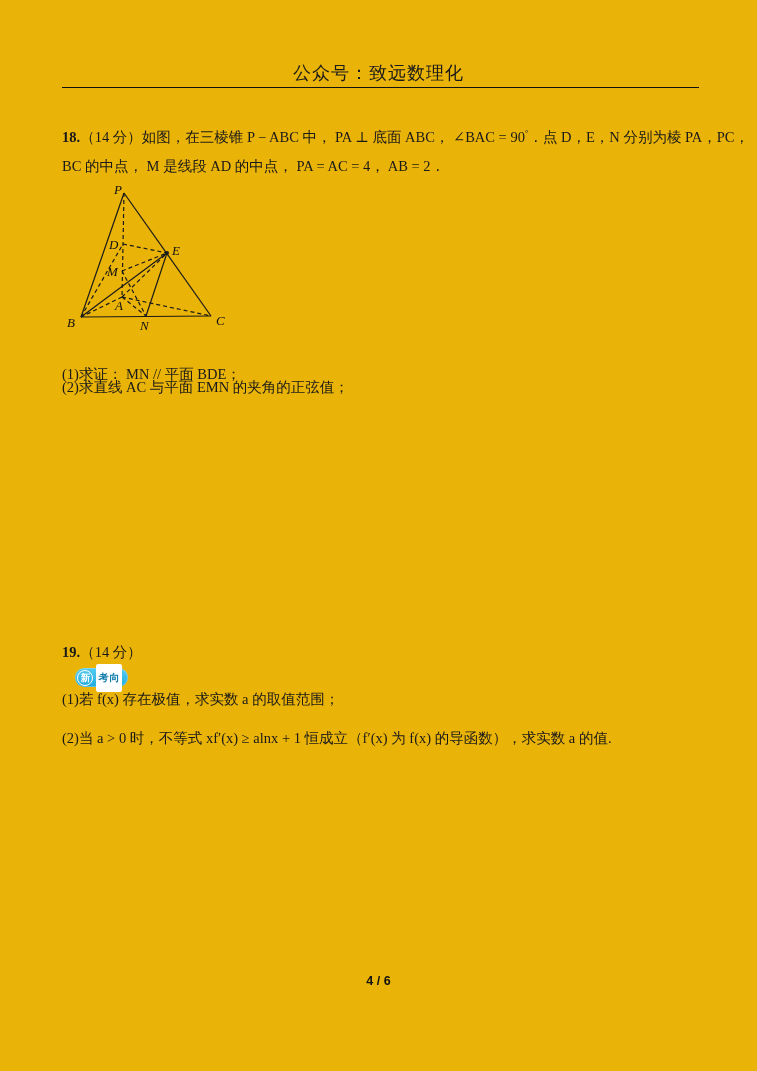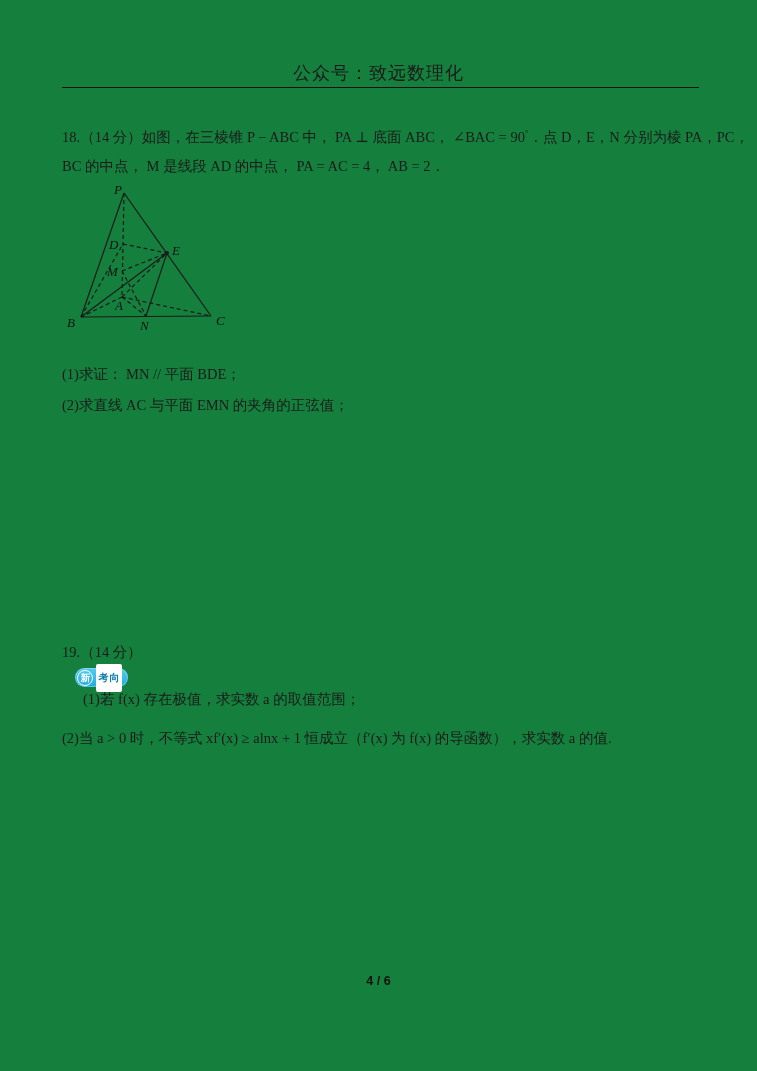--- a/index.html
+++ b/index.html
@@ -1,37 +1,37 @@
 <!DOCTYPE html>
 <html><head>
 <meta charset="utf-8">
 <style>
   html,body{margin:0;padding:0;background:#ffffff;}
   .page{
     position:relative;
     width:757px;height:1071px;
-    background:#15803d;
+    background:#eab308;
     color:#1a1a1a;
     font-family:"Liberation Serif","DejaVu Serif",serif;
     overflow:hidden;
   }
   .header-title{
     position:absolute;top:61px;left:0;width:757px;
     text-align:center;font-size:18px;letter-spacing:1px;
   }
   .divider{
     position:absolute;top:87px;left:62px;width:637px;height:0;
     border-top:1.7px solid #111;
   }
   .line{
     position:absolute;left:62px;white-space:nowrap;
     font-size:14.5px;line-height:22px;
   }
   .seg-rm{font-style:normal;}
-  .seg-b{font-weight:normal;}
+  .seg-b{font-weight:bold;}
   .seg-it{}
   .seg-sup{vertical-align:super;font-size:0.6em;}
   .seg-supit{vertical-align:super;font-size:0.68em;font-style:italic;}
   .figure{
     position:absolute;left:60px;top:183px;width:172px;height:155px;
   }
   .figure svg{display:block;}
   .fig-label{
     font-family:"Liberation Serif","DejaVu Serif",serif;
     font-style:italic;font-size:13px;fill:#111;
@@ -95,30 +95,30 @@
         <text x="7" y="144" class="fig-label">B</text>
         <text x="156" y="142" class="fig-label">C</text>
         <text x="49" y="66" class="fig-label">D</text>
         <text x="47" y="93" class="fig-label">M</text>
         <text x="112" y="72" class="fig-label">E</text>
         <text x="80" y="147" class="fig-label">N</text>
       </svg>
   </div>
 
   <div class="line" style="top:363px;"><span class="seg-rm">(1)求证： </span><span class="seg-it">MN</span><span class="seg-it"> // </span><span class="seg-rm">平面 </span><span class="seg-it">BDE</span><span class="seg-rm">；</span></div>
-  <div class="line" style="top:376px;margin-top:18px;"><span class="seg-rm">(2)求直线 </span><span class="seg-it">AC</span><span class="seg-rm"> 与平面 </span><span class="seg-it">EMN</span><span class="seg-rm"> 的夹角的正弦值；</span></div>
+  <div class="line" style="top:376px;"><span class="seg-rm">(2)求直线 </span><span class="seg-it">AC</span><span class="seg-rm"> 与平面 </span><span class="seg-it">EMN</span><span class="seg-rm"> 的夹角的正弦值；</span></div>
 
   <div class="line p19-head" style="top:640px;flex-direction:column;">
     <span><span class="seg-b">19.</span><span class="seg-rm">（14 分）</span></span>
     <span class="badge">
       <span class="badge-circle">新</span>
       <span class="badge-label">考向</span>
     </span>
   </div>
 
-  <div class="line" style="top:688px;margin-left:21px;"><span class="seg-rm">(1)若 </span><span class="seg-it">f</span><span class="seg-rm">(</span><span class="seg-it">x</span><span class="seg-rm">) 存在极值，求实数 </span><span class="seg-it">a</span><span class="seg-rm"> 的取值范围；</span></div>
+  <div class="line" style="top:688px;"><span class="seg-rm">(1)若 </span><span class="seg-it">f</span><span class="seg-rm">(</span><span class="seg-it">x</span><span class="seg-rm">) 存在极值，求实数 </span><span class="seg-it">a</span><span class="seg-rm"> 的取值范围；</span></div>
   <div class="line" style="top:727px;"><span class="seg-rm">(2)当 </span><span class="seg-it">a</span><span class="seg-rm"> &gt; 0 时，不等式 </span><span class="seg-it">xf</span><span class="seg-rm">′(</span><span class="seg-it">x</span><span class="seg-rm">) ≥ </span><span class="seg-it">a</span><span class="seg-rm">ln</span><span class="seg-it">x</span><span class="seg-rm"> + 1 恒成立（</span><span class="seg-it">f</span><span class="seg-rm">′(</span><span class="seg-it">x</span><span class="seg-rm">) 为 </span><span class="seg-it">f</span><span class="seg-rm">(</span><span class="seg-it">x</span><span class="seg-rm">) 的导函数），求实数 </span><span class="seg-it">a</span><span class="seg-rm"> 的值.</span></div>
 
   <div class="footer">
     <span>4 / 6</span>
   </div>
 
 </div>
 
 </body></html>

